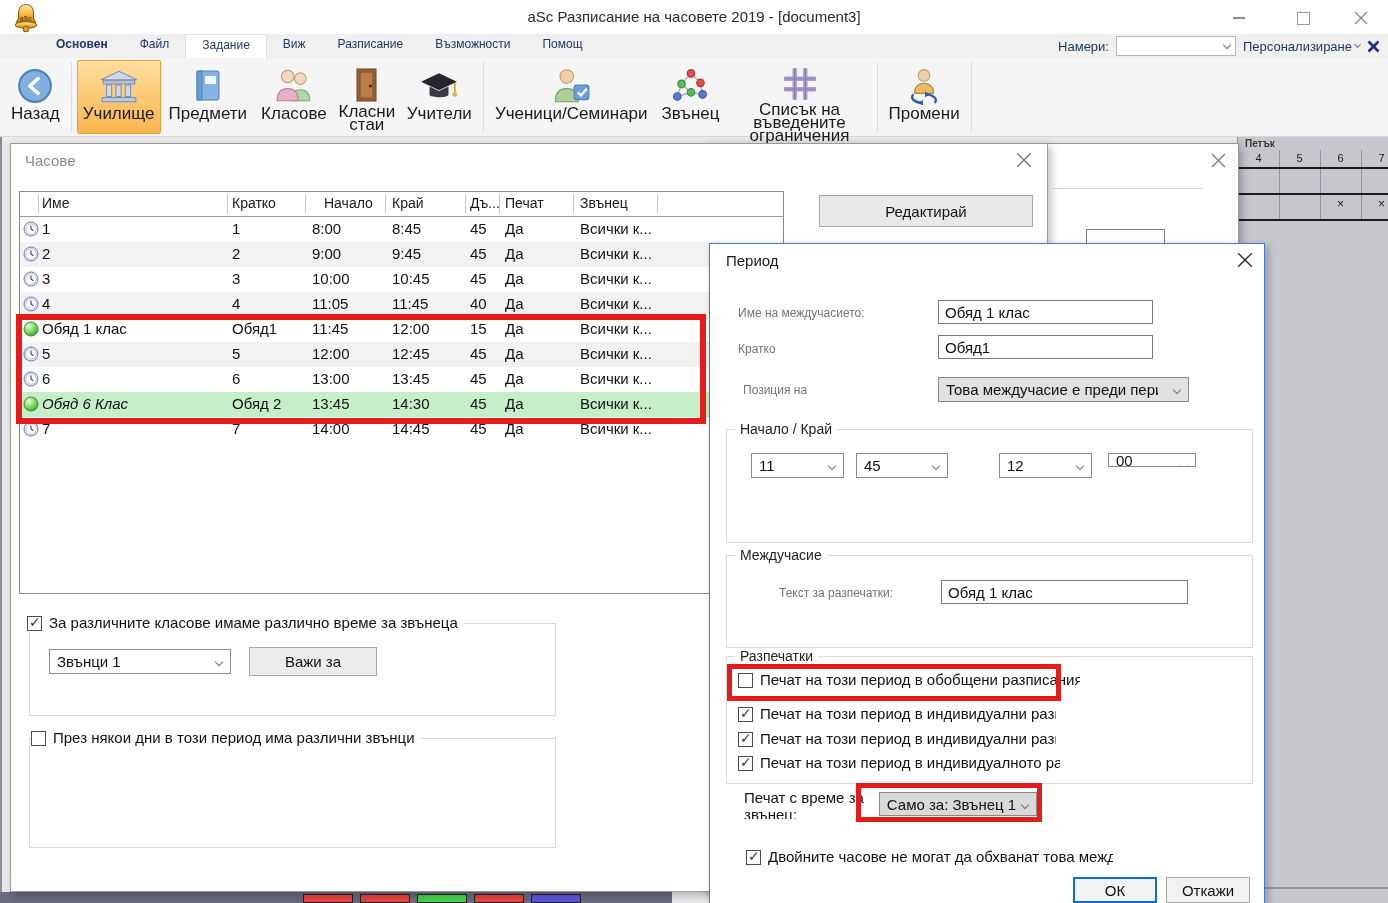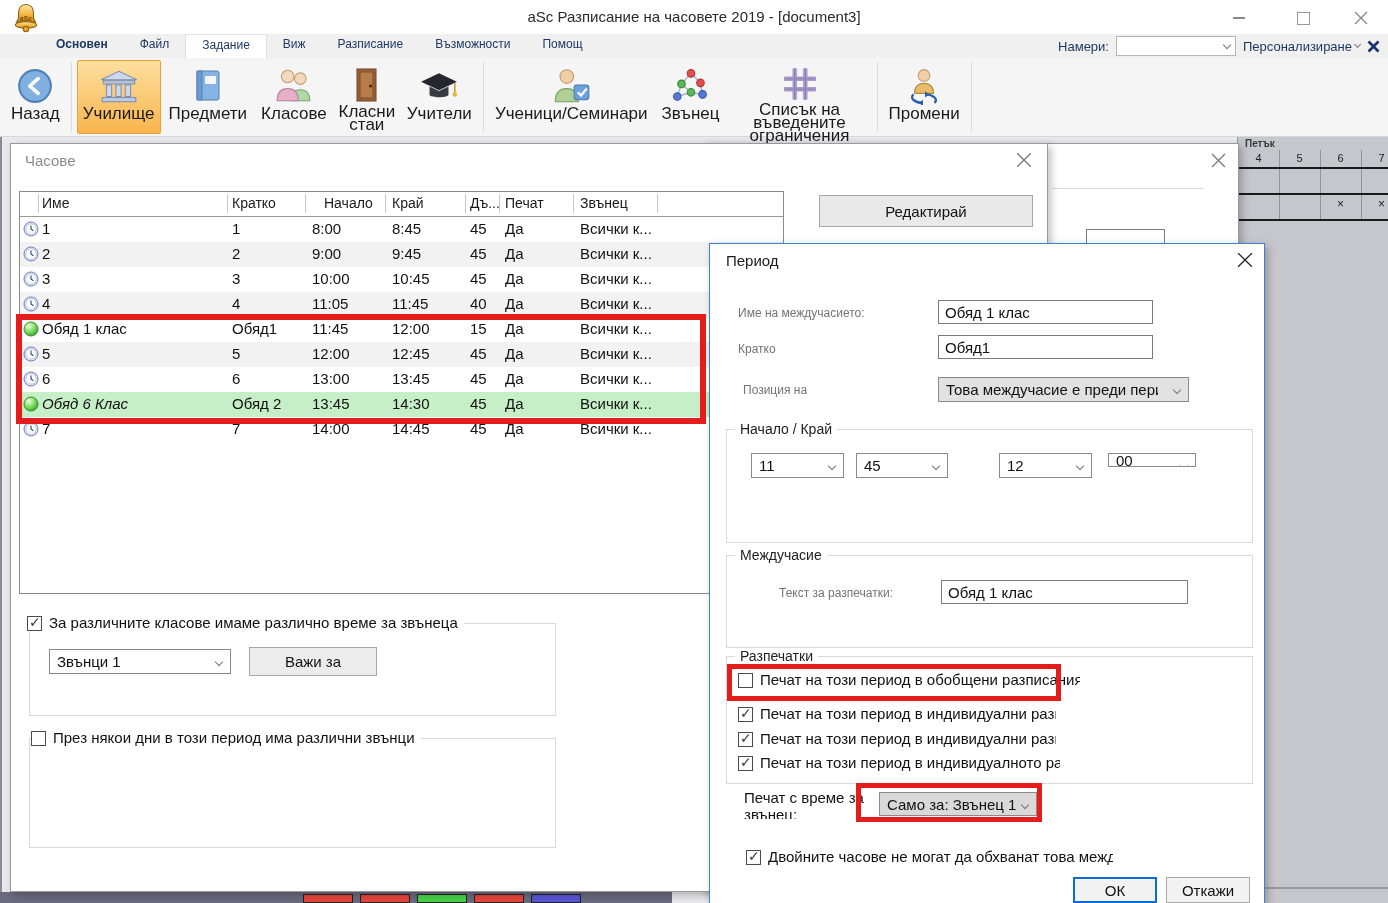--- a/index.html
+++ b/index.html
@@ -527,21 +527,21 @@
       <span class="cbx checked"></span><span class="cblabel cliplabel" style="max-width:296px;">Печат на този период в индивидуални разписания</span>
     </div>
     <div class="abs" style="left:28px;top:486px;">
       <span class="cbx checked"></span><span class="cblabel cliplabel" style="max-width:296px;">Печат на този период в индивидуални разписания</span>
     </div>
     <div class="abs" style="left:28px;top:510px;">
       <span class="cbx checked"></span><span class="cblabel cliplabel" style="max-width:300px;">Печат на този период в индивидуалното разписание</span>
     </div>
 
     <span class="bell-label-clip" style="left:34px;top:545px;">Печат с време за звънец:</span>
-    <div class="dropdown" style="left:169px;top:548px;width:158px;height:24px;background:#d9d9d9;">
+    <div class="dropdown" style="left:169px;top:548px;width:158px;height:24px;background:#d9d9d9;justify-content:center;">
       <span>Само за: Звънец 1</span>
         <span class="chev"></span>
     </div>
 
     <div class="abs" style="left:36px;top:604px;">
       <span class="cbx checked"></span><span class="cblabel cliplabel" style="max-width:345px;">Двойните часове не могат да обхванат това междучасие</span>
     </div>
 
     <div class="btn primary" style="left:363px;top:633px;width:84px;height:26px;background:#f2f2f2;">ОК</div>
     <div class="btn" style="left:456px;top:633px;width:84px;height:26px;background:#f2f2f2;">Откажи</div>

